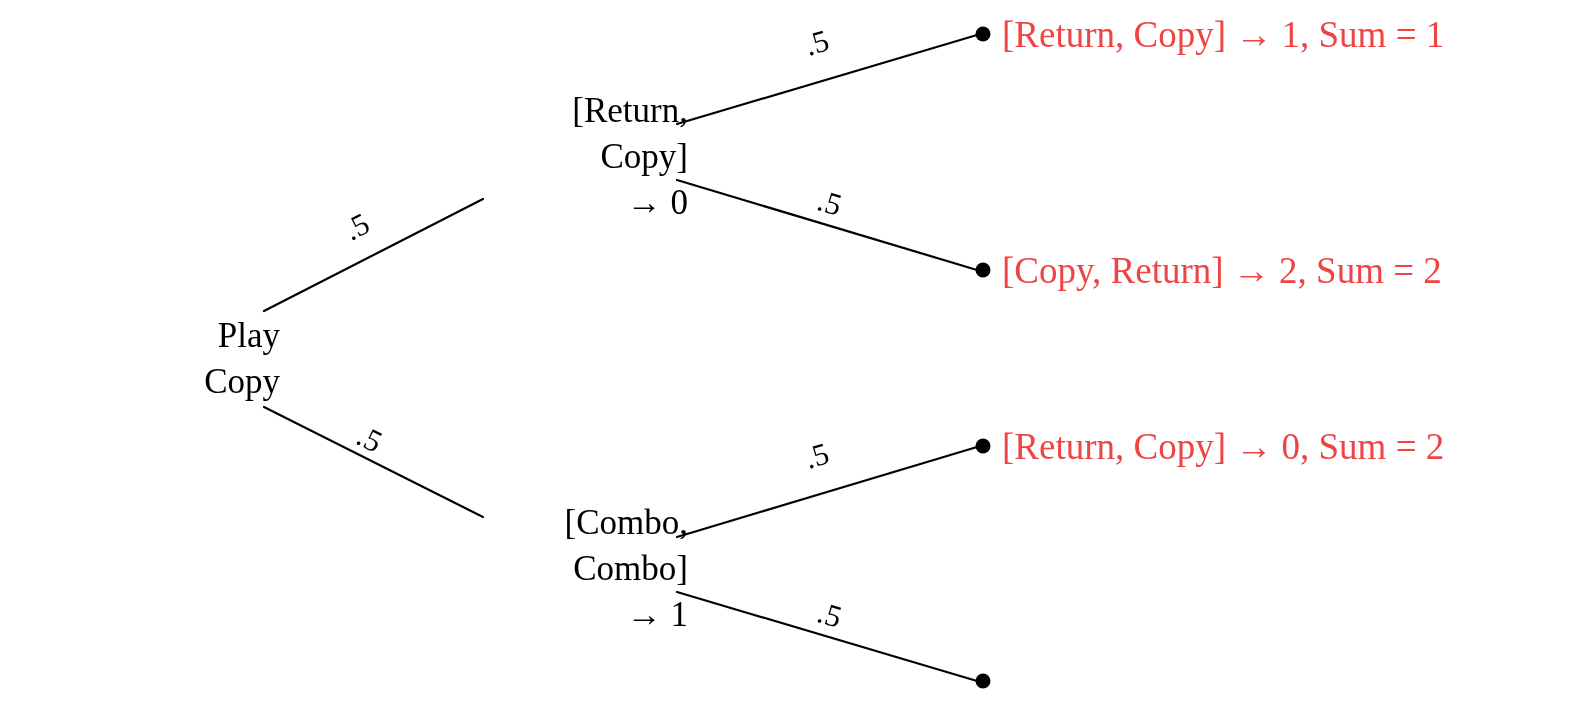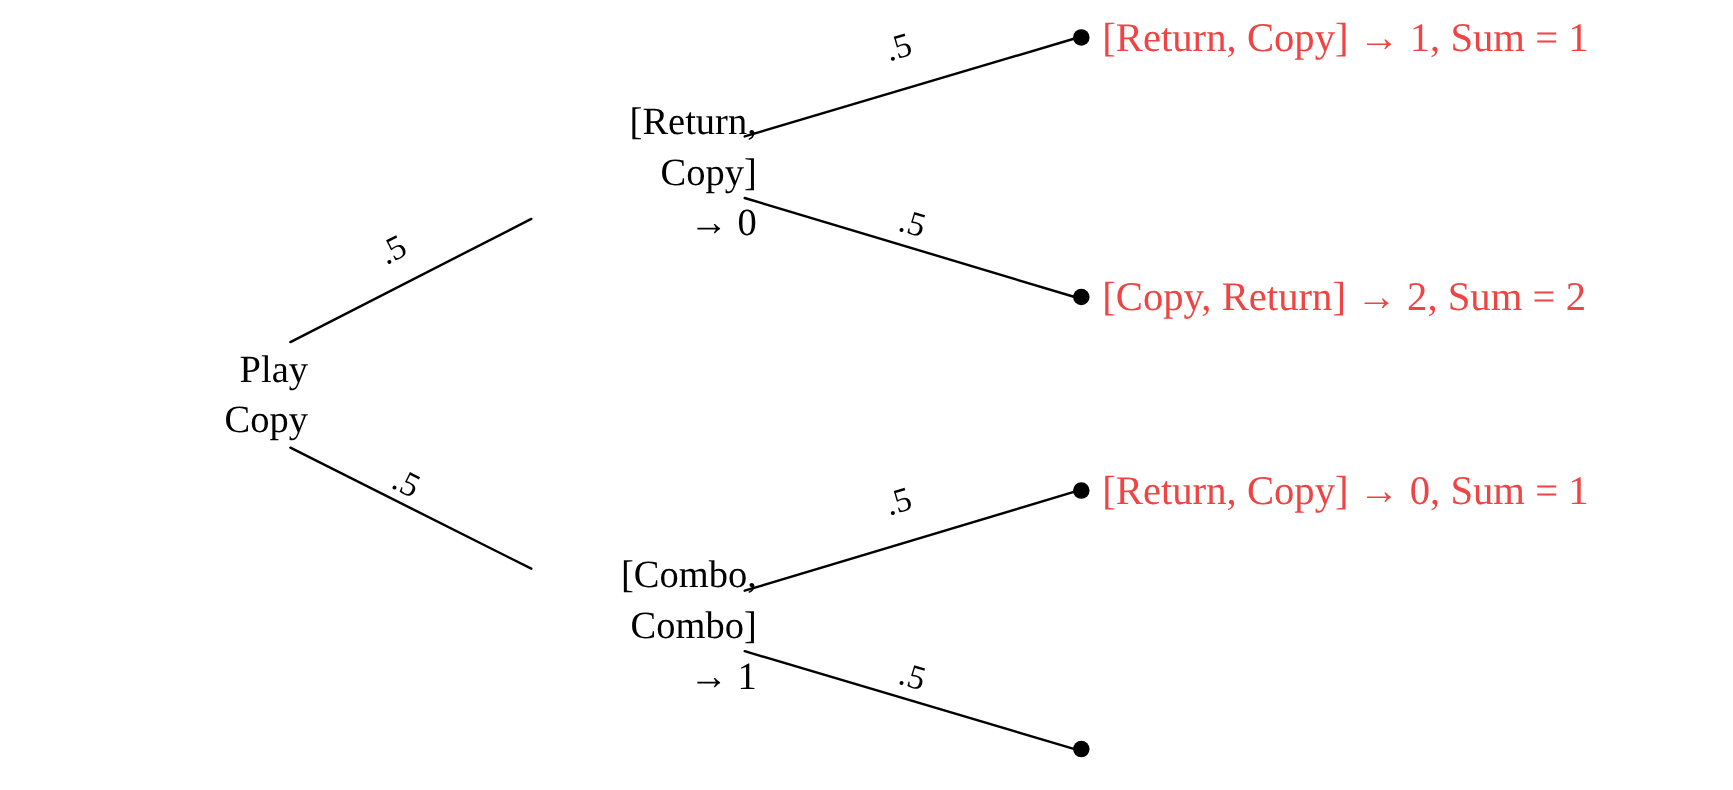--- a/index.html
+++ b/index.html
@@ -90,21 +90,21 @@
   </div>
 
   <div class="node-label multiline" style="left: 468px; top: 500px; width: 220px;">
     <span class="node-line">[Combo,</span>
     <span class="node-line">Combo]</span>
     <span class="node-line arrow-glyph">→ 1</span>
   </div>
 
   <div class="leaf-label arrow-glyph" style="left: 1002px; top: 15px;">[Return, Copy] → 1, Sum = 1</div>
   <div class="leaf-label arrow-glyph" style="left: 1002px; top: 251px;">[Copy, Return] → 2, Sum = 2</div>
-  <div class="leaf-label arrow-glyph" style="left: 1002px; top: 427px;">[Return, Copy] → 0, Sum = 1</div>
+  <div class="leaf-label arrow-glyph" style="left: 1002px; top: 427px;">[Return, Copy] → 0, Sum = 2</div>
 
   <div class="edge-label" style="left: 345px; top: 211px; transform: rotate(-27deg);">.5</div>
   <div class="edge-label" style="left: 358px; top: 423px; transform: rotate(26.7deg);">.5</div>
   <div class="edge-label" style="left: 805px; top: 27px; transform: rotate(-16.6deg);">.5</div>
   <div class="edge-label" style="left: 818px; top: 187px; transform: rotate(16.6deg);">.5</div>
   <div class="edge-label" style="left: 805px; top: 440px; transform: rotate(-16.6deg);">.5</div>
   <div class="edge-label" style="left: 818px; top: 599px; transform: rotate(16.6deg);">.5</div>
 
 </div>
 

